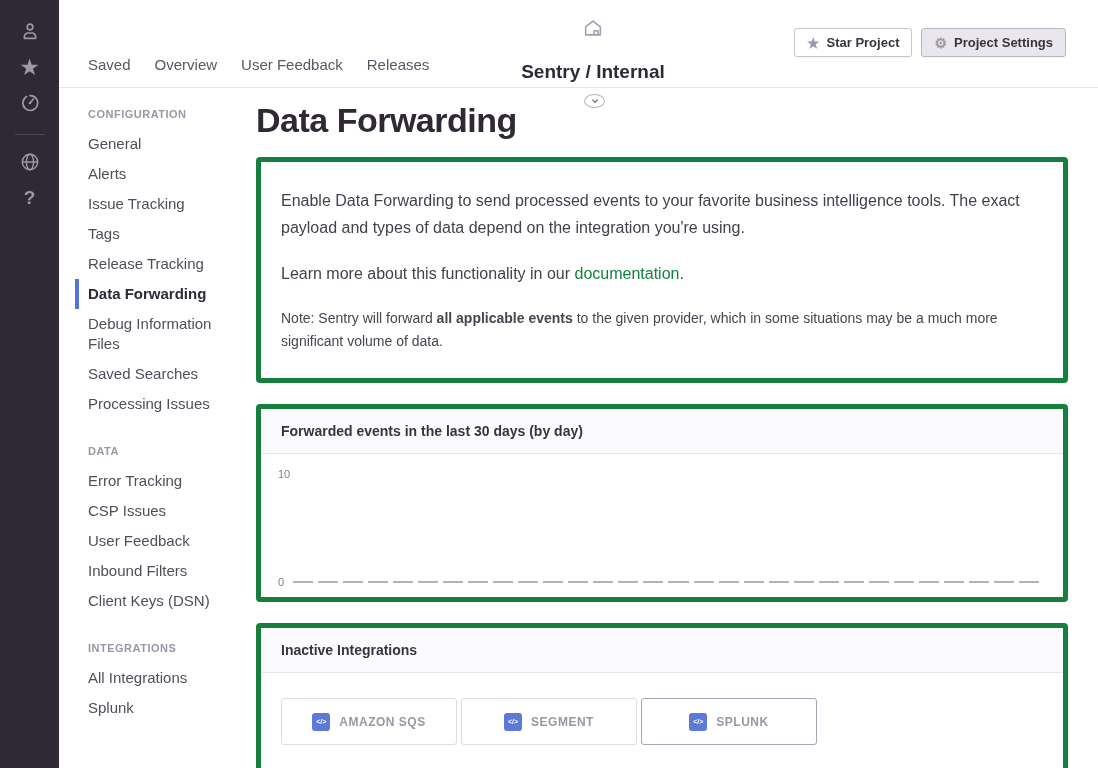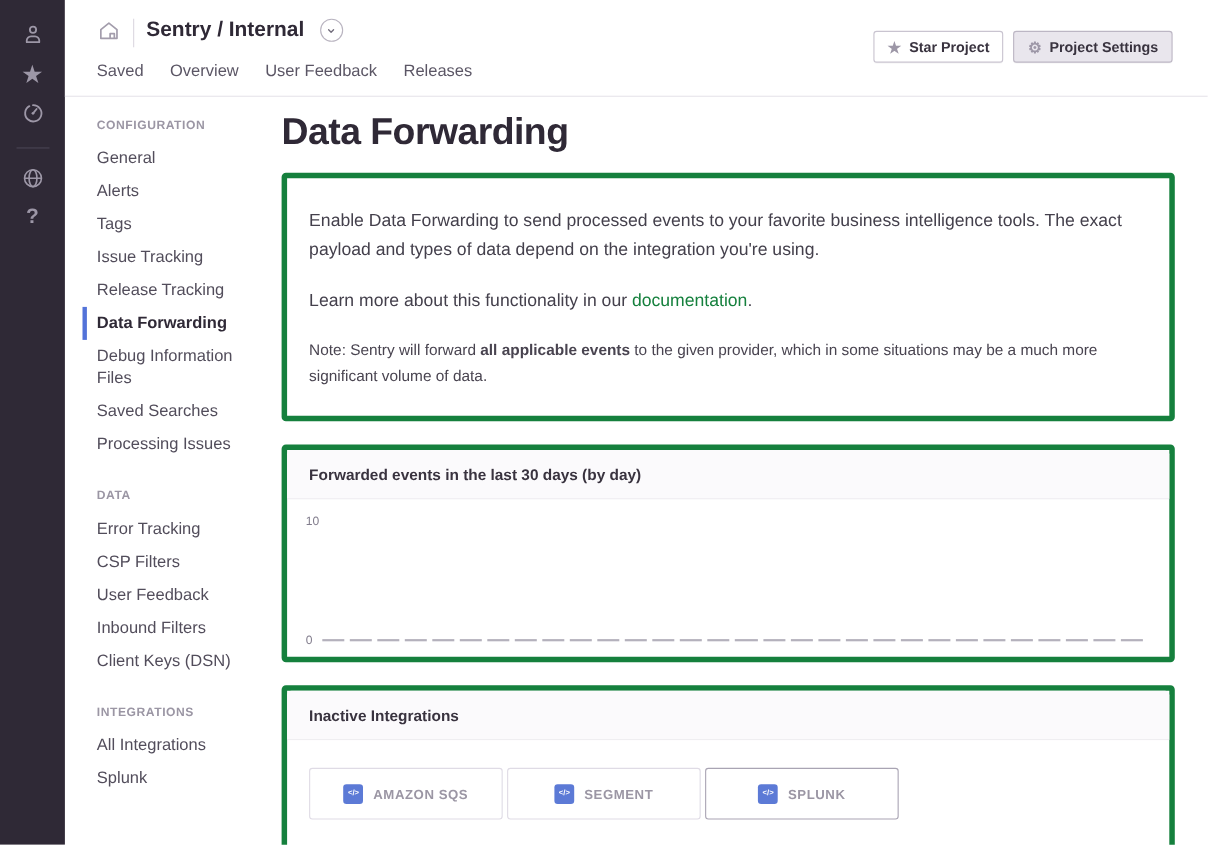--- a/index.html
+++ b/index.html
@@ -10,21 +10,21 @@
   .rail{width:59px;background:#2f2936;display:flex;flex-direction:column;align-items:center;padding-top:18px;box-sizing:border-box;flex-shrink:0;}
   .rail-icon{width:26px;height:26px;display:flex;align-items:center;justify-content:center;margin-bottom:10px;color:#9d97a7;cursor:pointer;}
   .rail-icon svg{width:22px;height:22px;}
   .rail-star{font-size:23px;line-height:1;}
   .rail-divider{width:30px;height:1px;background:#4a4454;margin:8px 0 14px;}
   .rail-help{font-size:19px;font-weight:700;}
 
   
   .main-col{flex:1;display:flex;flex-direction:column;min-width:0;}
   .topbar{height:88px;border-bottom:1px solid #e7e4ea;position:relative;padding:17px 0 0 29px;box-sizing:border-box;flex-shrink:0;background:#fff;}
-  .crumb-row{display:flex;align-items:flex-start;gap:11px;height:28px;}
+  .crumb-row{display:flex;align-items:center;gap:11px;height:28px;flex-direction:column;}
   .home-ic{color:#a39dac;display:flex;}
   .home-ic svg{width:22px;height:22px;}
   .crumb-divider{width:1px;height:26px;background:#dcd8e0;}
   .crumb-title{font-size:19px;font-weight:700;color:#2f2936;margin:0;cursor:pointer;}
   .chevron-btn{width:21px;height:21px;border:1px solid #b9b4c0;border-radius:50%;display:flex;align-items:center;justify-content:center;color:#716c7b;margin-left:3px;cursor:pointer;box-sizing:border-box;}
   .chevron-btn svg{width:12px;height:12px;}
   .tabs{display:flex;gap:24px;margin-top:11px;font-size:15px;color:#5b5665;}
   .tab{cursor:pointer;}
   .header-actions{position:absolute;top:28px;right:32px;display:flex;gap:9px;}
   .btn{display:flex;align-items:center;gap:7px;height:29px;padding:0 12px;border:1px solid #c9c4d0;border-radius:3px;background:#fff;font-size:13px;font-weight:700;color:#39333f;font-family:inherit;cursor:pointer;box-shadow:0 1px 0 rgba(0,0,0,0.03);}
@@ -130,32 +130,32 @@
       </div>
     </header>
 
     <div class="body-row">
 
       <nav class="settings-nav">
         <div class="nav-section">
           <div class="nav-heading">CONFIGURATION</div>
           <div class="nav-item">General</div>
           <div class="nav-item">Alerts</div>
+          <div class="nav-item">Issue Tracking</div>
           <div class="nav-item">Tags</div>
-          <div class="nav-item">Issue Tracking</div>
           <div class="nav-item">Release Tracking</div>
           <div class="nav-item active">Data Forwarding</div>
           <div class="nav-item">Debug Information Files</div>
           <div class="nav-item">Saved Searches</div>
           <div class="nav-item">Processing Issues</div>
         </div>
         <div class="nav-section">
           <div class="nav-heading">DATA</div>
           <div class="nav-item">Error Tracking</div>
-          <div class="nav-item">CSP Filters</div>
+          <div class="nav-item">CSP Issues</div>
           <div class="nav-item">User Feedback</div>
           <div class="nav-item">Inbound Filters</div>
           <div class="nav-item">Client Keys (DSN)</div>
         </div>
         <div class="nav-section">
           <div class="nav-heading">INTEGRATIONS</div>
           <div class="nav-item">All Integrations</div>
           <div class="nav-item">Splunk</div>
         </div>
       </nav>

